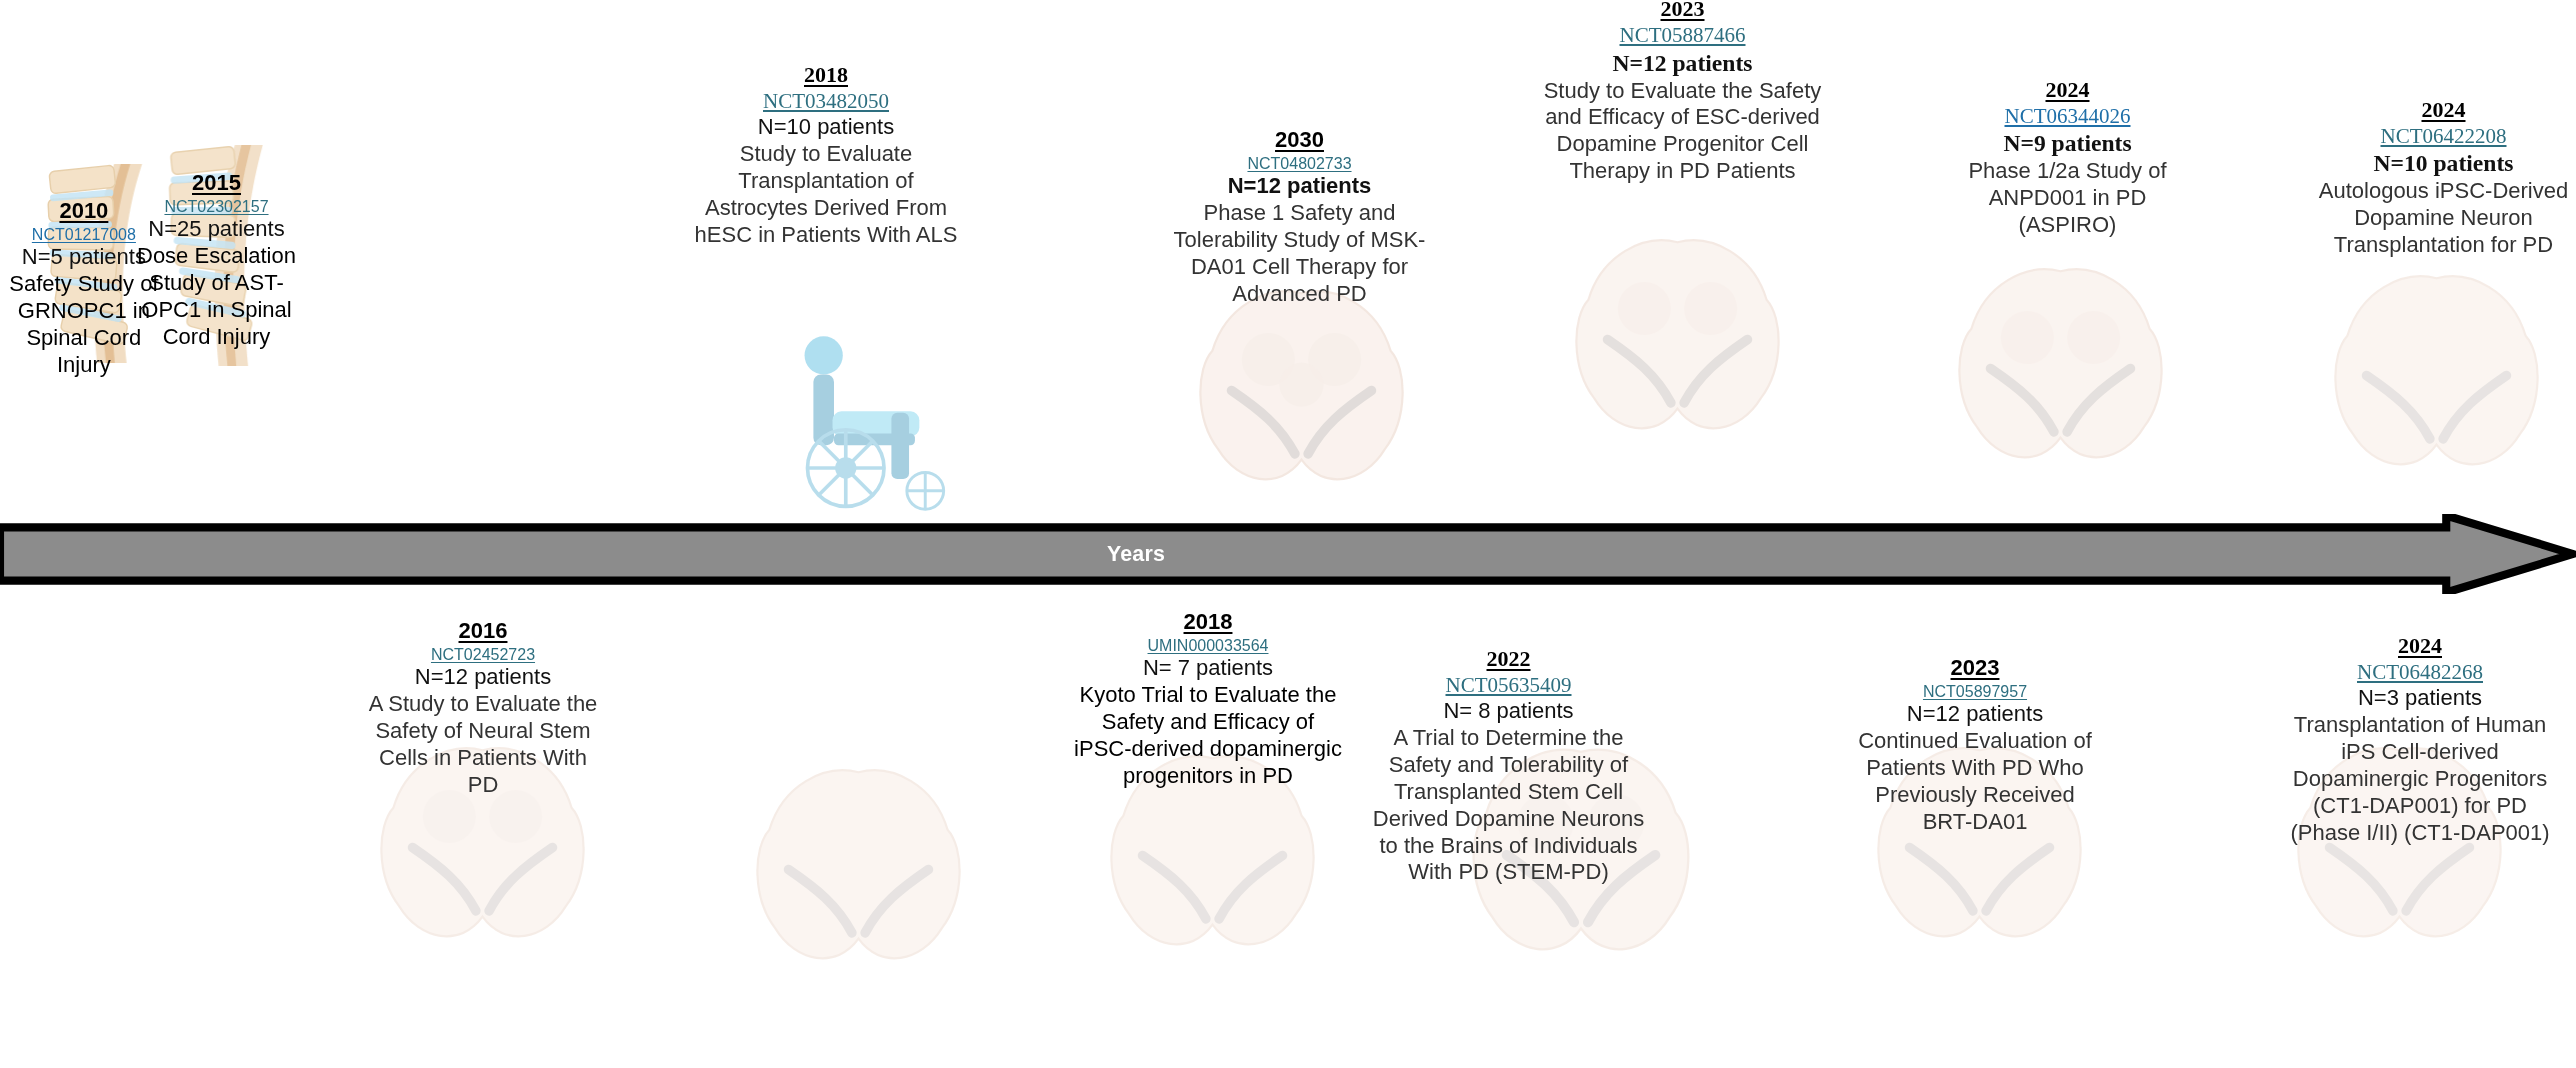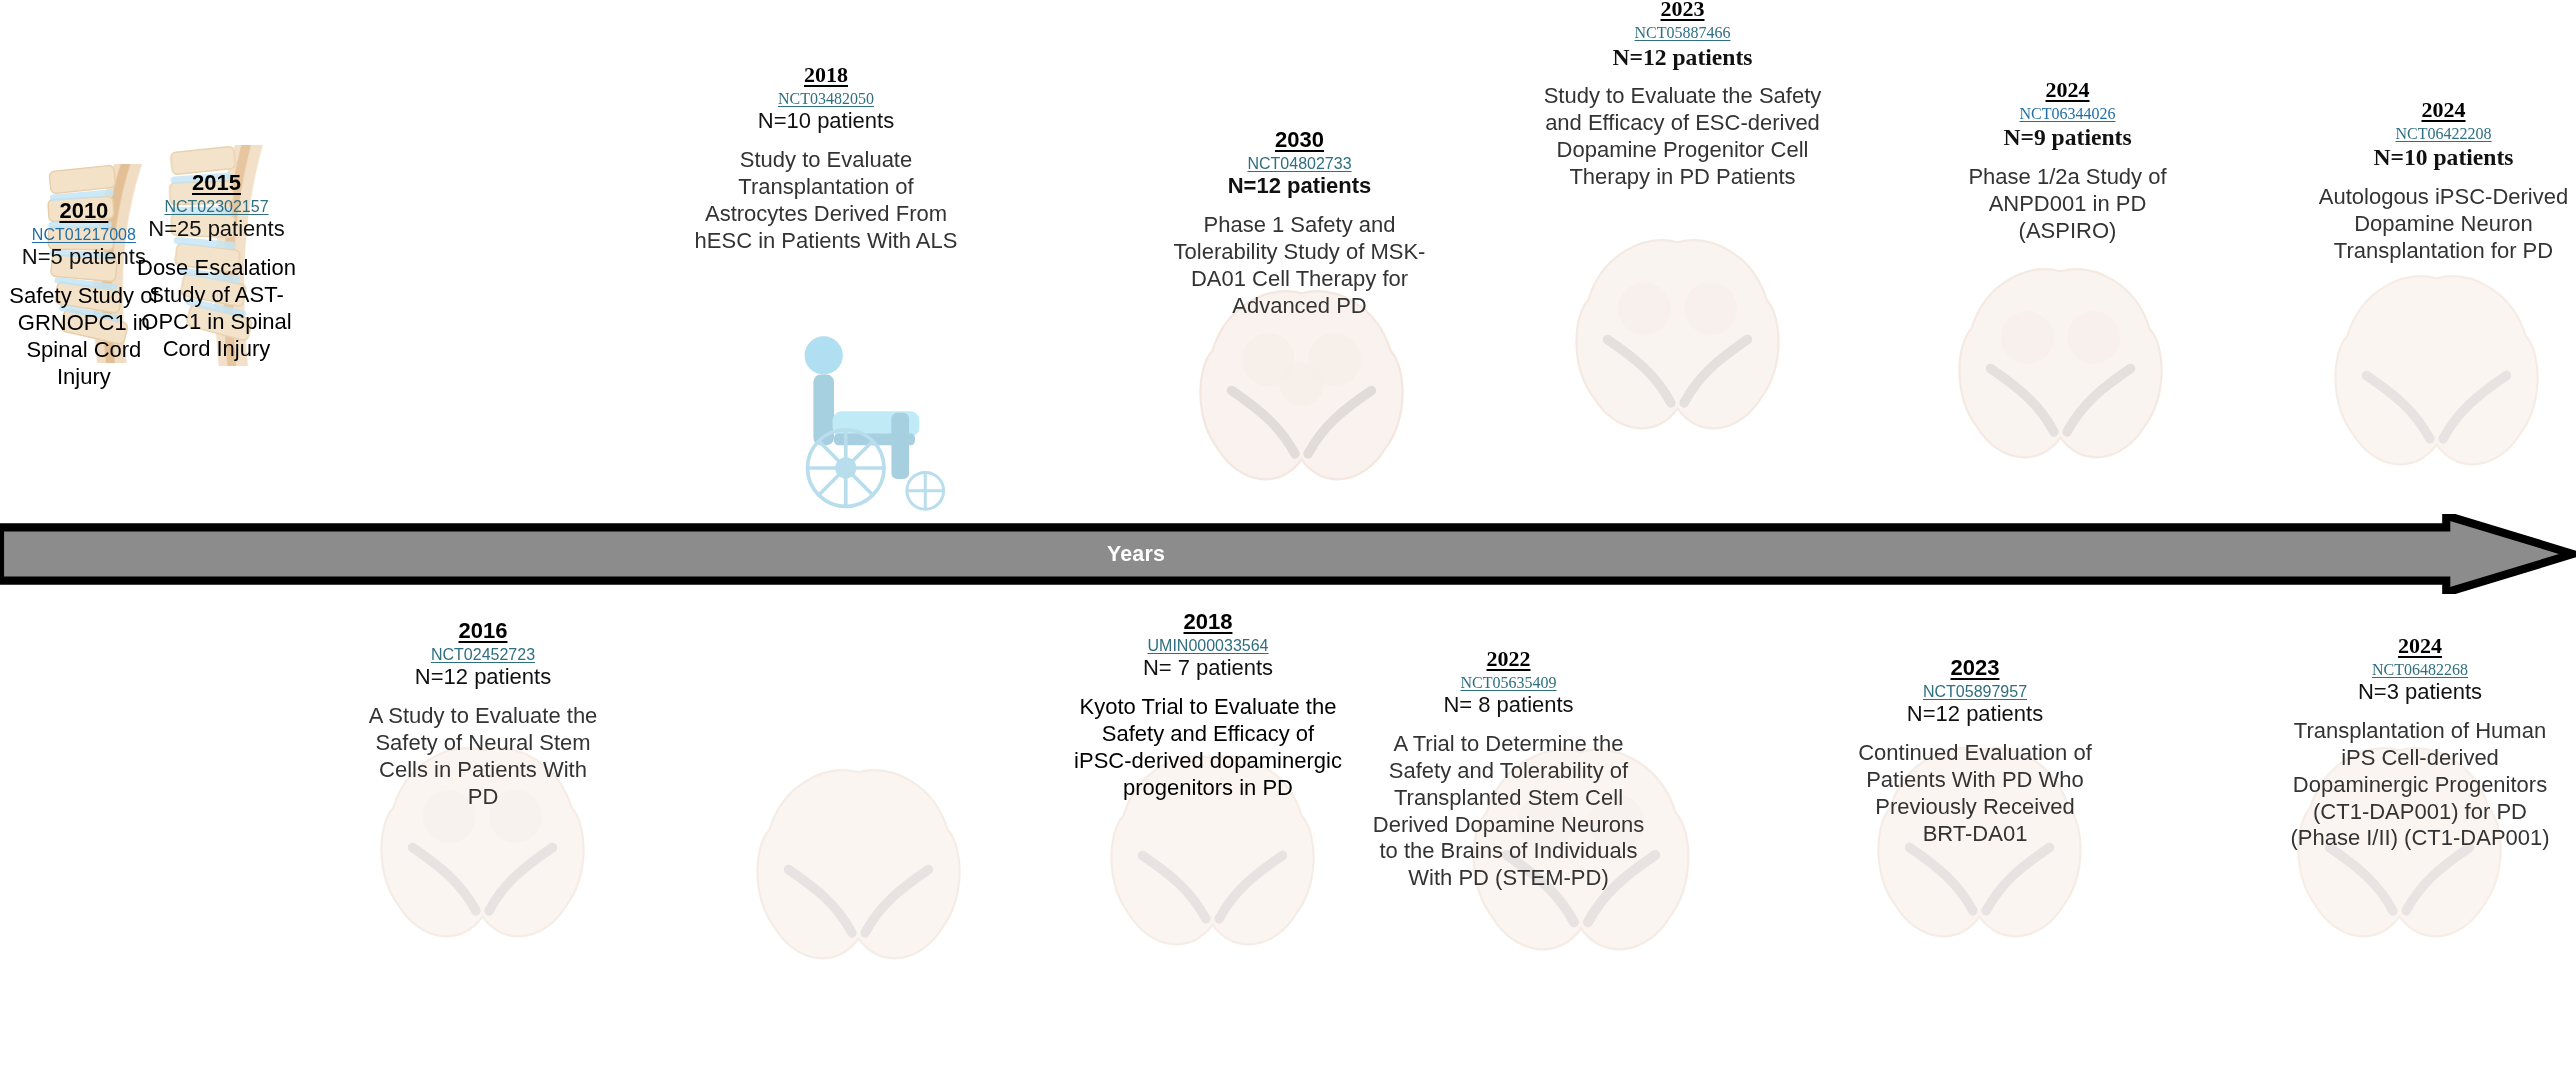--- a/index.html
+++ b/index.html
@@ -35,26 +35,26 @@
   .entry{position:absolute;z-index:4;text-align:center;}
   .year{
     font-weight:bold;font-size:22px;color:#000;
     text-decoration:underline;text-decoration-thickness:2.2px;
     text-underline-offset:2.9px;line-height:1.22;
   }
   .nct{
     font-size:16px;color:#2e6f80;text-decoration:underline;
     text-underline-offset:2.2px;line-height:1.22;display:block;
   }
-  .nct.serif{font-family:"Liberation Serif", serif;font-size:16px;}
+  .nct.serif{font-family:"Liberation Serif", serif;font-size:21px;}
   .nct.blueish{color:#1f6fa8;}
   .patients{font-size:22px;color:#111;line-height:1.22;}
   .patients.bold{font-weight:bold;}
   .patients.serif{font-family:"Liberation Serif", serif;font-weight:bold;font-size:23.6px;}
-  .desc{font-size:22px;color:#333333;line-height:1.22;margin-top:12px;}
+  .desc{font-size:22px;color:#333333;line-height:1.22;}
   .desc.dark{color:#000;}
   .year.serif{font-family:"Liberation Serif", serif;}
 </style>
 </head>
 <body>
 
 <div id="stage">
 
   <div class="bg-art" style="left:44px;top:164px;width:118px;height:199px;">
     <svg class="spine" viewBox="0 0 160 270" preserveAspectRatio="none">

